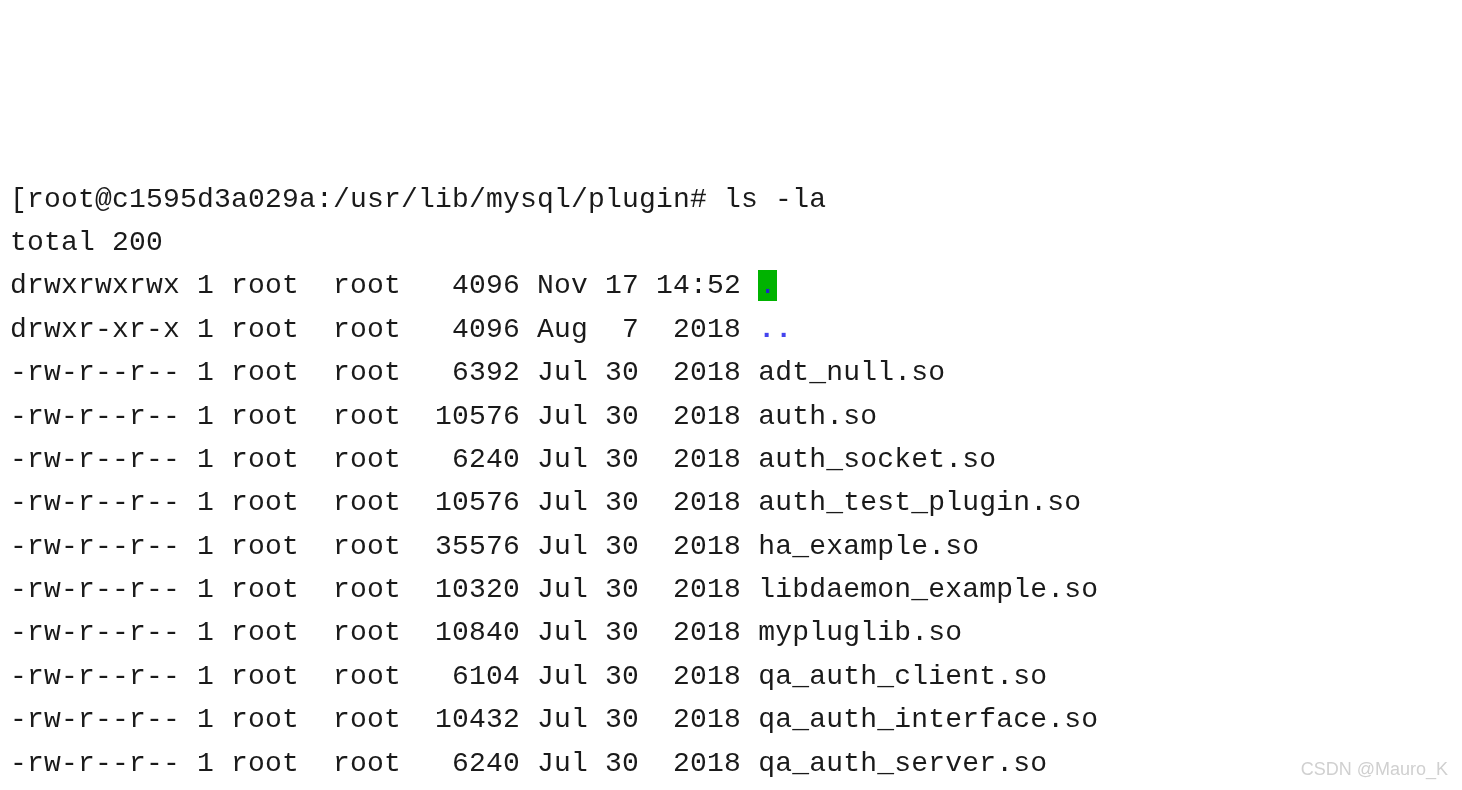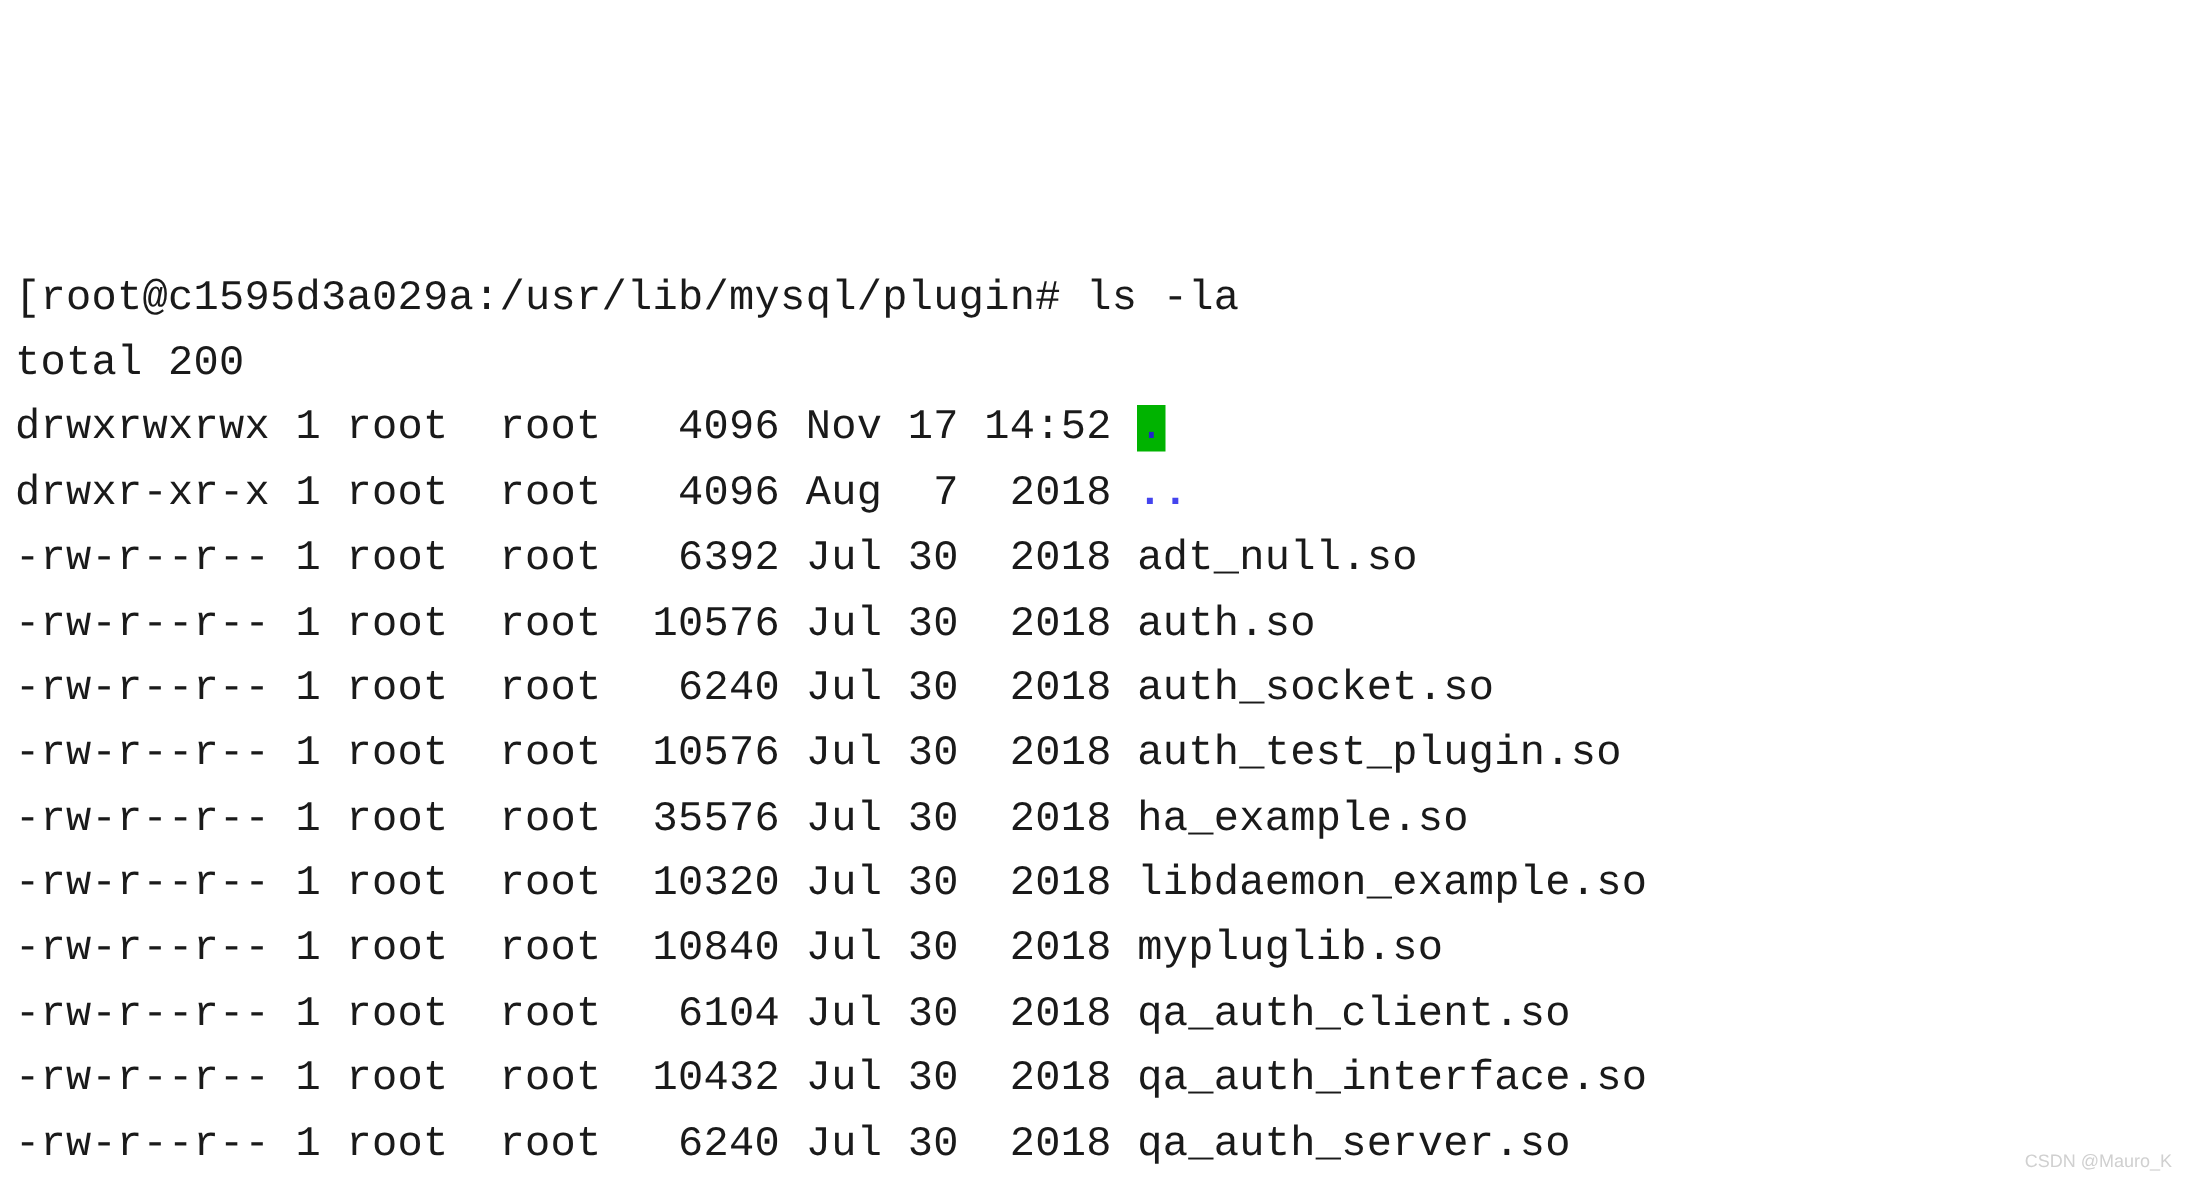--- a/index.html
+++ b/index.html
@@ -13,21 +13,21 @@
     white-space: pre;
     letter-spacing: 0.2px;
   }
   .row { display: block; }
   .hl-green-bg { background: #00b300; color: #2222cc; padding: 0 1px; }
   .blue-bold { color: #4444ee; font-weight: 600; }
   .watermark {
     position: fixed;
     right: 14px;
     bottom: 6px;
-    font-size: 12px;
+    font-size: 18px;
     color: #d0d0d0;
     font-family: Arial, sans-serif;
     letter-spacing: 0;
     white-space: nowrap;
   }
 </style>
 </head>
 <body>
 
 

